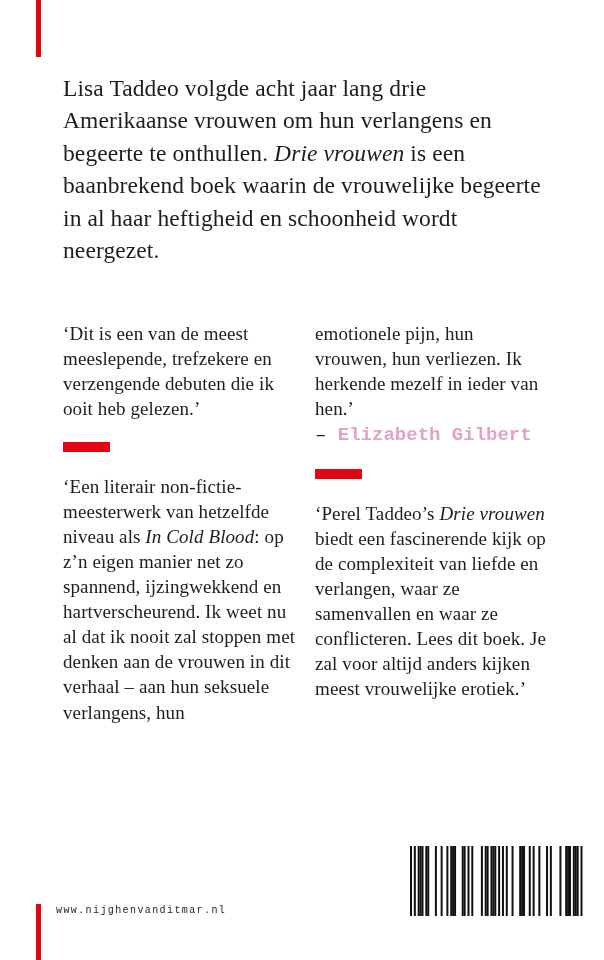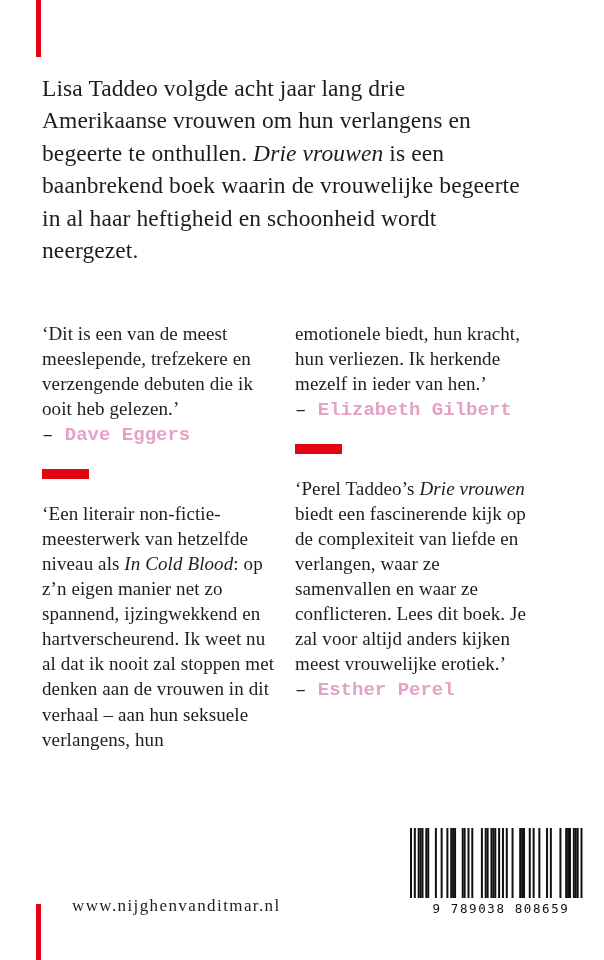--- a/index.html
+++ b/index.html
@@ -16,21 +16,21 @@
     color:var(--ink);
     overflow:hidden;
   }
   .spine-mark{
     position:absolute;left:36px;width:5px;
     background:var(--red);
   }
   .spine-mark.top{top:0;height:57px;}
   .spine-mark.bottom{bottom:0;height:56px;}
 
-  .content{padding:72px 56px 0 42px;}
+  .content{padding:72px 56px 0 63px;}
 
   .intro{
     margin:0;
     max-width:486px;
     font-size:23.5px;
     line-height:1.38;
     letter-spacing:.1px;
   }
   .intro em{font-style:italic;}
 
@@ -61,23 +61,23 @@
   }
 
   .divider{
     width:47px;height:10px;
     background:var(--red);
     margin:21px 0 22px 0;
   }
 
   .footer-website{
     position:absolute;
-    left:72px;bottom:44px;
-    font-family:Liberation Serif, serif;
-    font-size:17px;
+    left:56px;bottom:44px;
+    font-family:Liberation Mono, monospace;
+    font-size:10px;
     letter-spacing:1.4px;
     color:var(--ink);
   }
 
   .barcode-block{
     position:absolute;
     right:12px;bottom:44px;
     width:182px;
     text-align:center;
     background:#fff;
@@ -101,40 +101,32 @@
   <div class="spine-mark bottom"></div>
 
   <div class="content">
 
     <p class="intro"><span>Lisa Taddeo volgde acht jaar lang drie Amerikaanse vrouwen om hun verlangens en begeerte te onthullen. </span><em>Drie vrouwen</em><span> is een baanbrekend boek waarin de vrouwelijke begeerte in al haar heftigheid en schoonheid wordt neergezet.</span></p>
 
     <div class="quotes">
 
       <div class="col">
         <p class="quote">‘Dit is een van de meest meeslepende, trefzekere en verzengende debuten die ik ooit heb gelezen.’</p>
-        <p class="attribution">
-          <span class="dash">–</span>
-          <span class="author">Dave Eggers</span>
-        </p>
         <div class="divider"></div>
         <p class="quote"><span>‘Een literair non-fictie-meesterwerk van hetzelfde niveau als </span><em>In Cold Blood</em><span>: op z’n eigen manier net zo spannend, ijzingwekkend en hartverscheurend. Ik weet nu al dat ik nooit zal stoppen met denken aan de vrouwen in dit verhaal – aan hun seksuele verlangens, hun</span></p>
       </div>
 
       <div class="col">
-        <p class="quote">emotionele biedt, hun kracht, hun verliezen. Ik herkende mezelf in ieder van hen.’</p>
+        <p class="quote">emotionele pijn, hun vrouwen, hun verliezen. Ik herkende mezelf in ieder van hen.’</p>
         <p class="attribution">
           <span class="dash">–</span>
           <span class="author">Elizabeth Gilbert</span>
         </p>
         <div class="divider"></div>
         <p class="quote"><span>‘Perel Taddeo’s </span><em>Drie vrouwen</em><span> biedt een fascinerende kijk op de complexiteit van liefde en verlangen, waar ze samenvallen en waar ze conflicteren. Lees dit boek. Je zal voor altijd anders kijken meest vrouwelijke erotiek.’</span></p>
-        <p class="attribution">
-          <span class="dash">–</span>
-          <span class="author">Esther Perel</span>
-        </p>
       </div>
 
     </div>
   </div>
 
   <div class="footer-website">www.nijghenvanditmar.nl</div>
 
   <div class="barcode-block">
     <svg viewBox="0 0 95 60" preserveAspectRatio="none" xmlns="http://www.w3.org/2000/svg">
         <rect x="0" y="0" width="1.04" height="60" fill="#111"></rect>
@@ -174,16 +166,15 @@
         <rect x="73" y="0" width="1.04" height="60" fill="#111"></rect>
         <rect x="78" y="0" width="1.04" height="60" fill="#111"></rect>
         <rect x="81" y="0" width="1.04" height="60" fill="#111"></rect>
         <rect x="82" y="0" width="1.04" height="60" fill="#111"></rect>
         <rect x="83" y="0" width="1.04" height="60" fill="#111"></rect>
         <rect x="85" y="0" width="1.04" height="60" fill="#111"></rect>
         <rect x="86" y="0" width="1.04" height="60" fill="#111"></rect>
         <rect x="87" y="0" width="1.04" height="60" fill="#111"></rect>
         <rect x="89" y="0" width="1.04" height="60" fill="#111"></rect>
       </svg>
-    <div class="isbn">9 789038 808659</div>
   </div>
 
 </div>
 
 </body></html>

